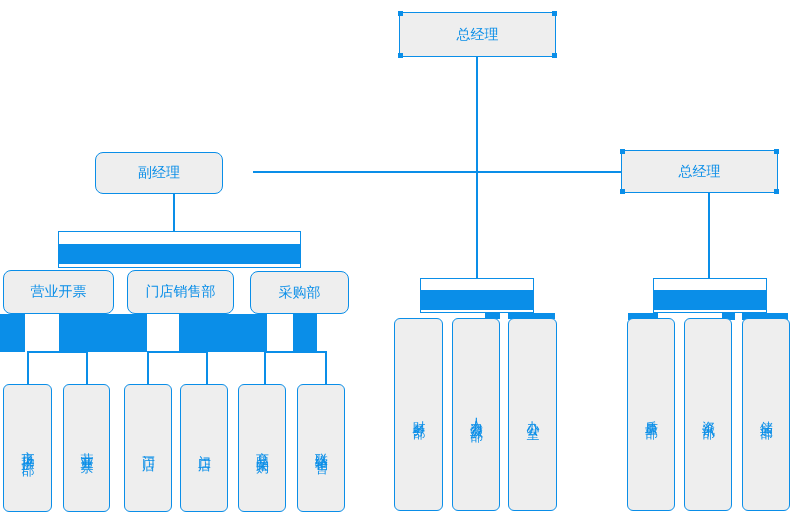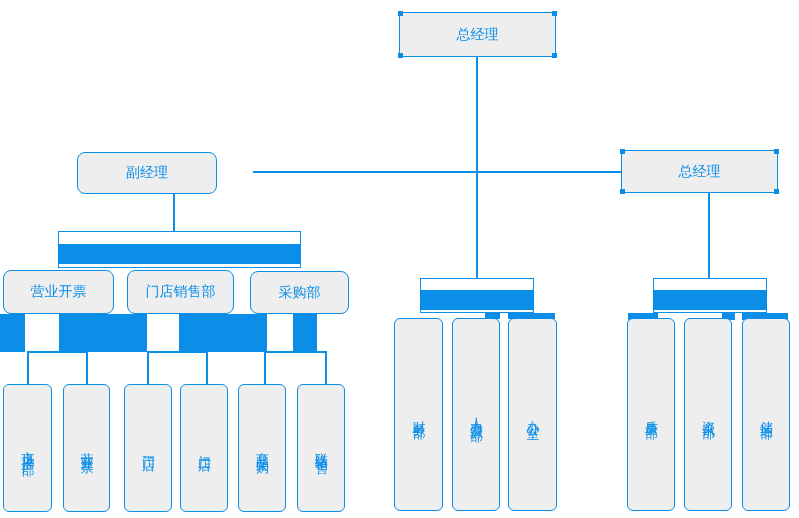--- a/index.html
+++ b/index.html
@@ -84,21 +84,21 @@
   <div class="line" style="left:325px;top:351px;width:2px;height:33px;"></div>
 
   <div class="box" style="left:399px;top:12px;width:157px;height:45px;">
     <span>总经理</span>
     <i class="handle h-tl"></i>
     <i class="handle h-tr"></i>
     <i class="handle h-bl"></i>
     <i class="handle h-br"></i>
   </div>
 
-  <div class="box r8" style="left:77px;top:152px;width:140px;height:42px;">
+  <div class="box r8" style="left:95px;top:152px;width:128px;height:42px;">
     <span>副经理</span>
   </div>
 
   <div class="box" style="left:621px;top:150px;width:157px;height:43px;">
     <span>总经理</span>
     <i class="handle h-tl"></i>
     <i class="handle h-tr"></i>
     <i class="handle h-bl"></i>
     <i class="handle h-br"></i>
   </div>

